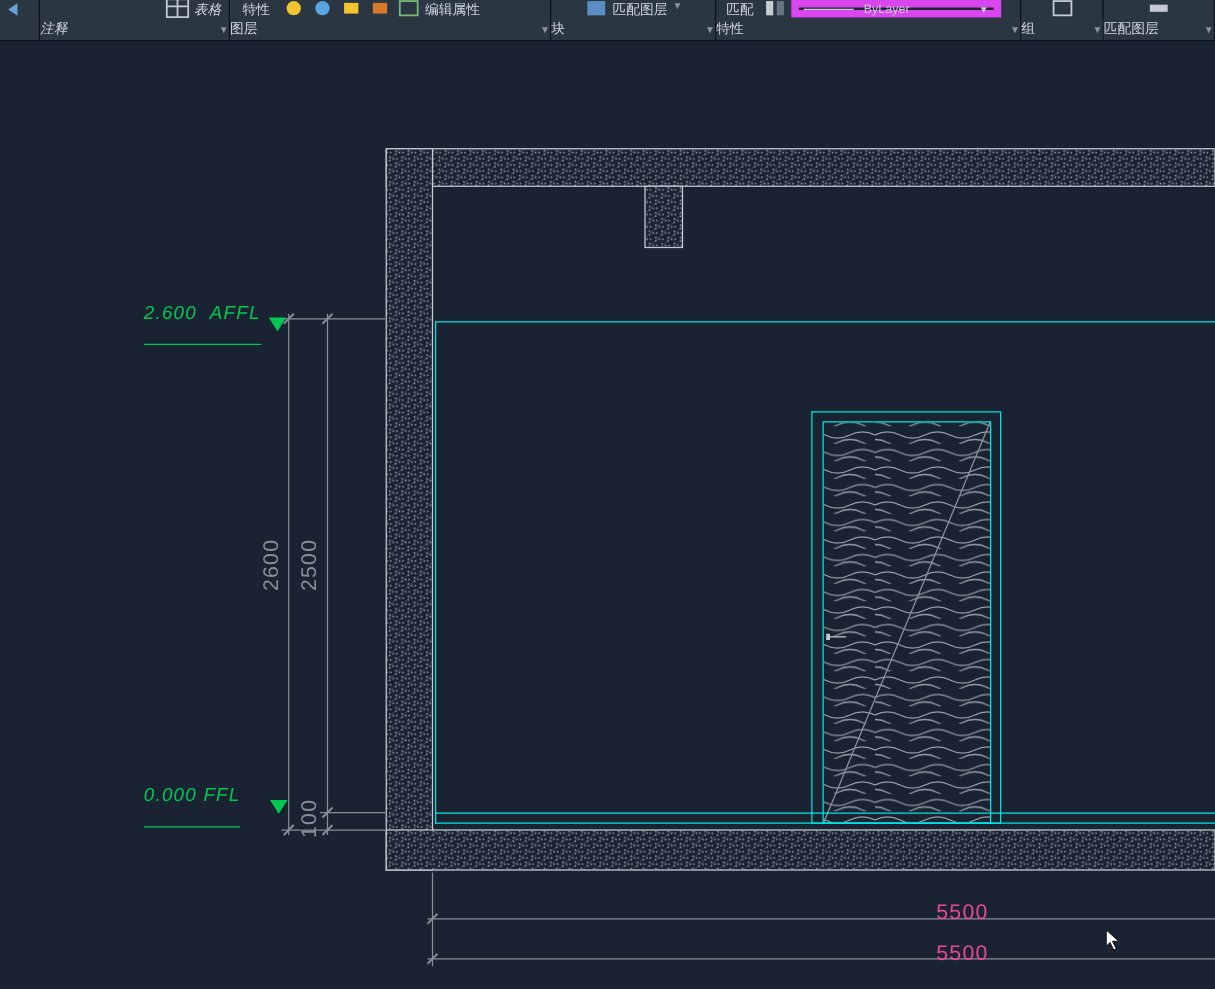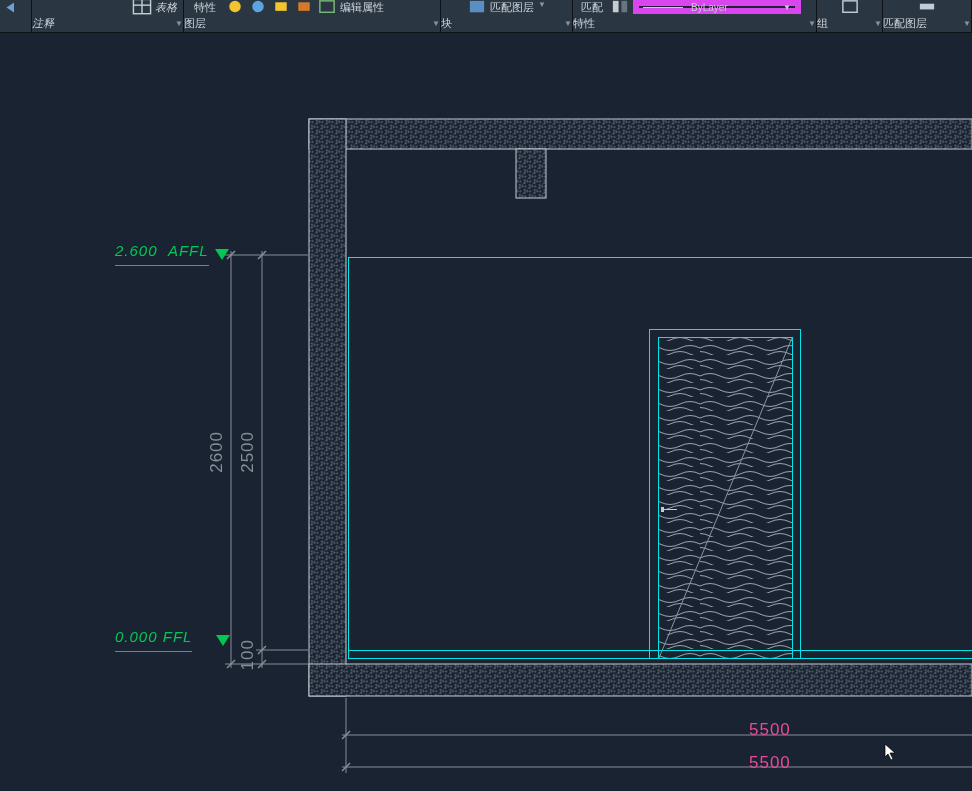--- a/index.html
+++ b/index.html
@@ -32,21 +32,21 @@
   .door-inner { position: absolute; left: 658px; top: 304px; width: 135px; height: 322px; border: 1px solid #00e5e5; overflow: hidden; }
   .door-handle { position: absolute; left: 661px; top: 474px; width: 16px; height: 5px; }
   .door-handle::before { content:""; position:absolute; left:0; top:0; width:3px; height:5px; background:#c5cbd3; }
   .door-handle::after { content:""; position:absolute; left:3px; top:2px; width:13px; height:1px; background:#c5cbd3; }
   .dim-text-v { writing-mode: vertical-rl; transform: rotate(180deg); font-size: 17px; color: #888e96; letter-spacing: 1px; }
   .dim-text-h { font-size: 17px; color: #ec4899; letter-spacing: 1px; }
   
   
   .ffl { position: absolute; color: #00c853; font-size: 15px; font-family: Arial, sans-serif; letter-spacing: 1px; font-style: italic; display:flex; align-items:center; gap:6px;}
   .ffl .tri { display:inline-block; width:0; height:0; border-left:7px solid transparent; border-right:7px solid transparent; border-top:11px solid #00c853; }
-  .ffl .uline { border-bottom:1.5px solid #00c853; padding-bottom:6px; }
+  .ffl .uline { border-bottom:1.5px solid #00c853; padding-bottom:16px; }
   
   .cursor { position: absolute; left: 884px; top: 710px; width: 14px; height: 18px; pointer-events: none; }
   .cursor svg { width: 100%; height: 100%; }
   
   
   .gray-band { position:absolute; left:0; top:33px; width:972px; height:2px; background:#0d1218; }
 </style>
 </head>
 <body>
 

